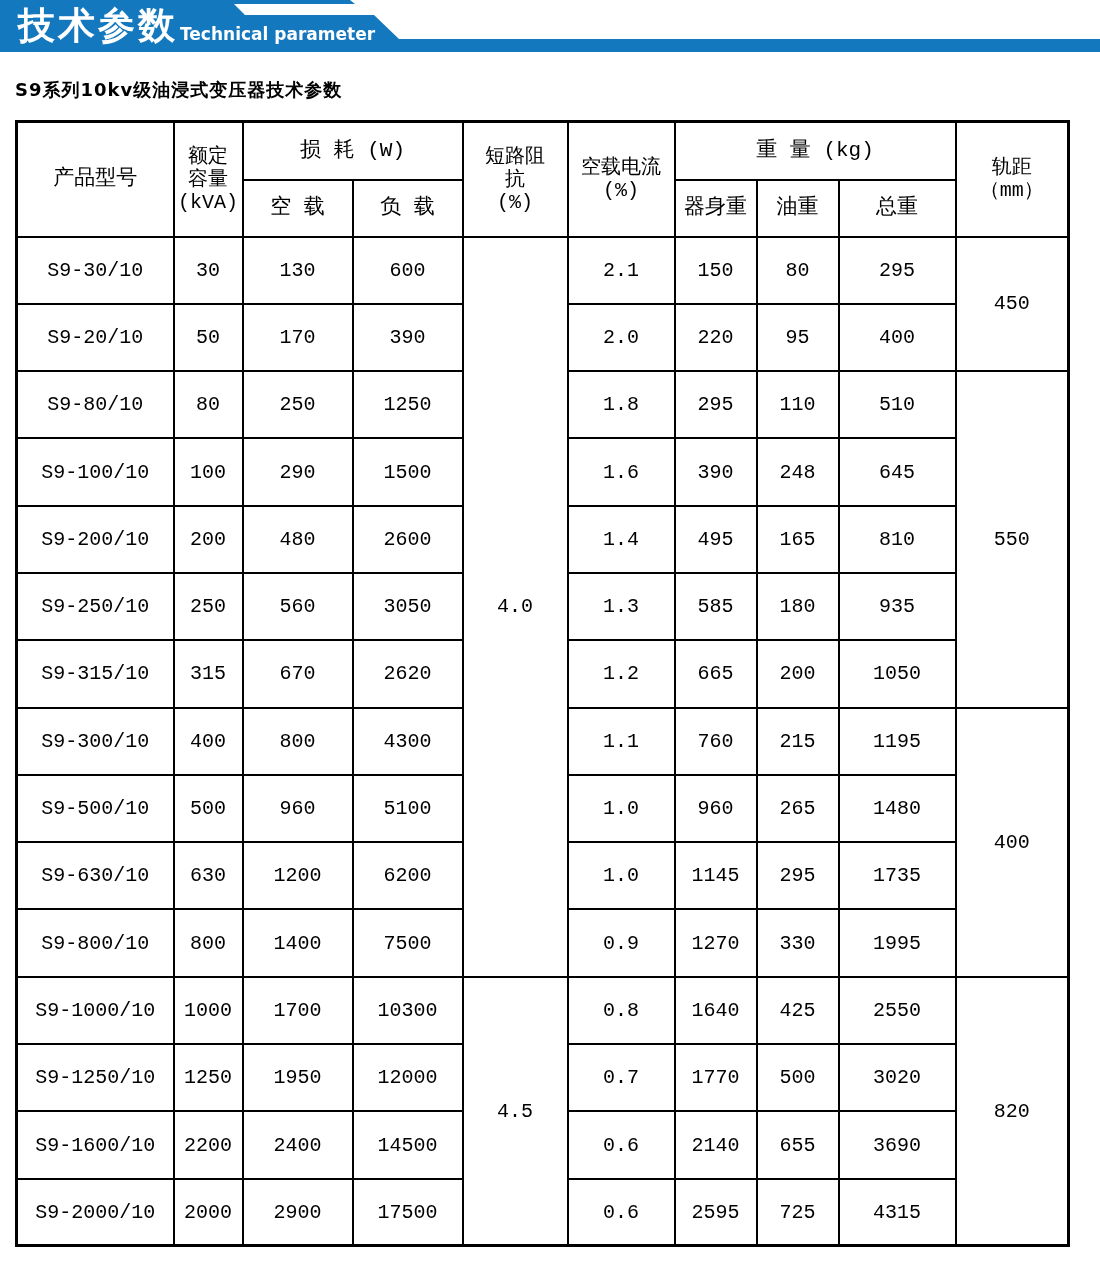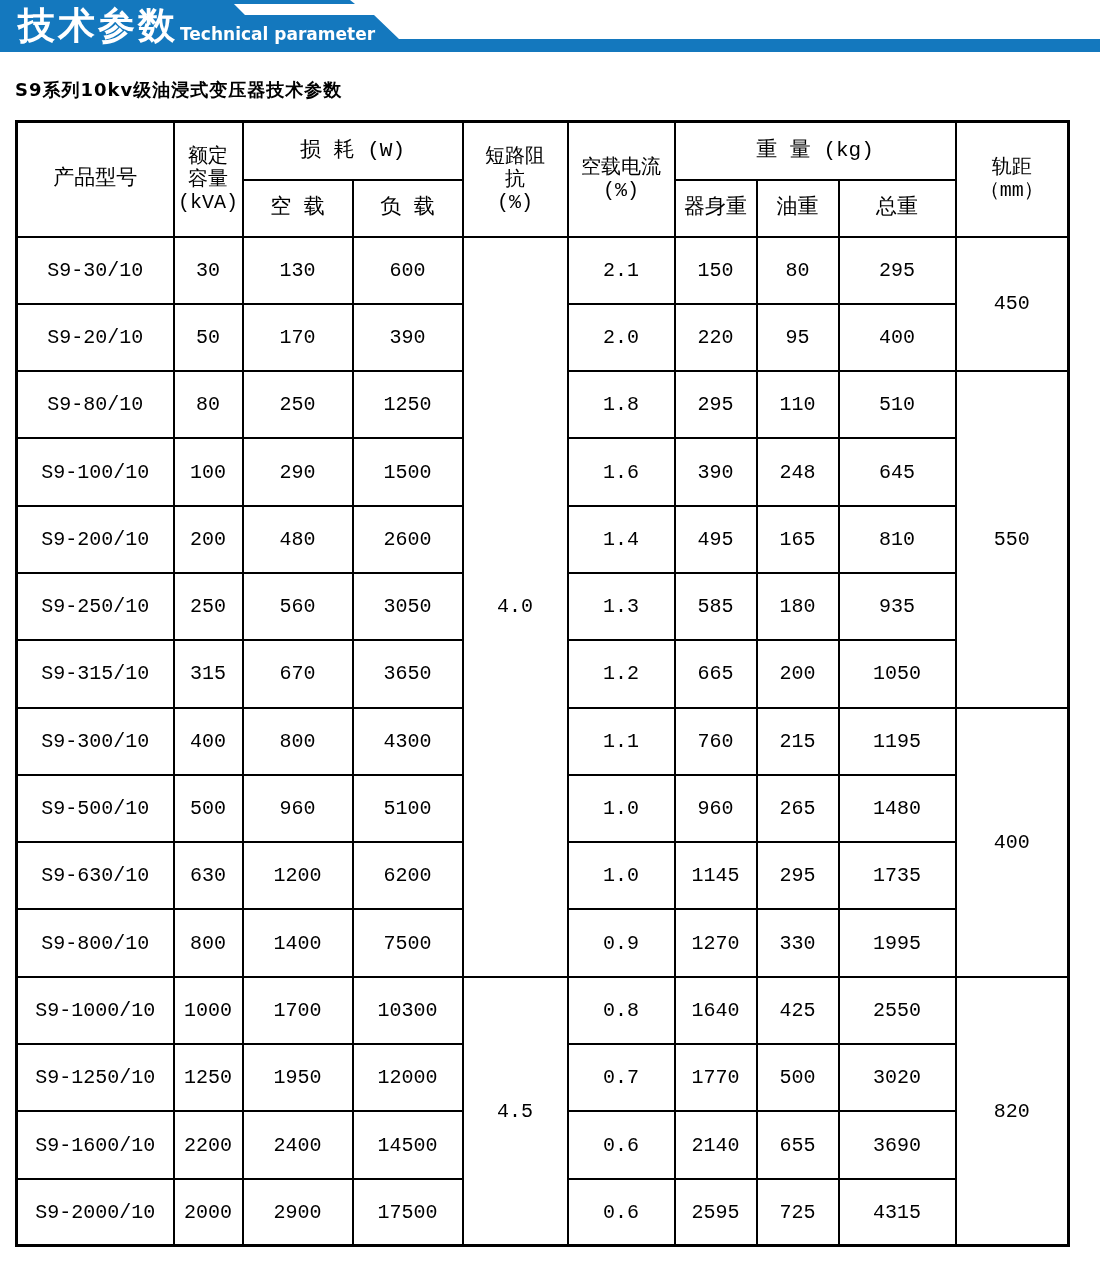--- a/index.html
+++ b/index.html
@@ -180,21 +180,21 @@
           <td>3050</td>
           <td>1.3</td>
           <td>585</td>
           <td>180</td>
           <td>935</td>
         </tr>
         <tr>
           <td>S9-315/10</td>
           <td>315</td>
           <td>670</td>
-          <td>3650</td>
+          <td>2620</td>
           <td>1.2</td>
           <td>665</td>
           <td>200</td>
           <td>1050</td>
         </tr>
         <tr>
           <td>S9-300/10</td>
           <td>400</td>
           <td>800</td>
           <td>4300</td>

